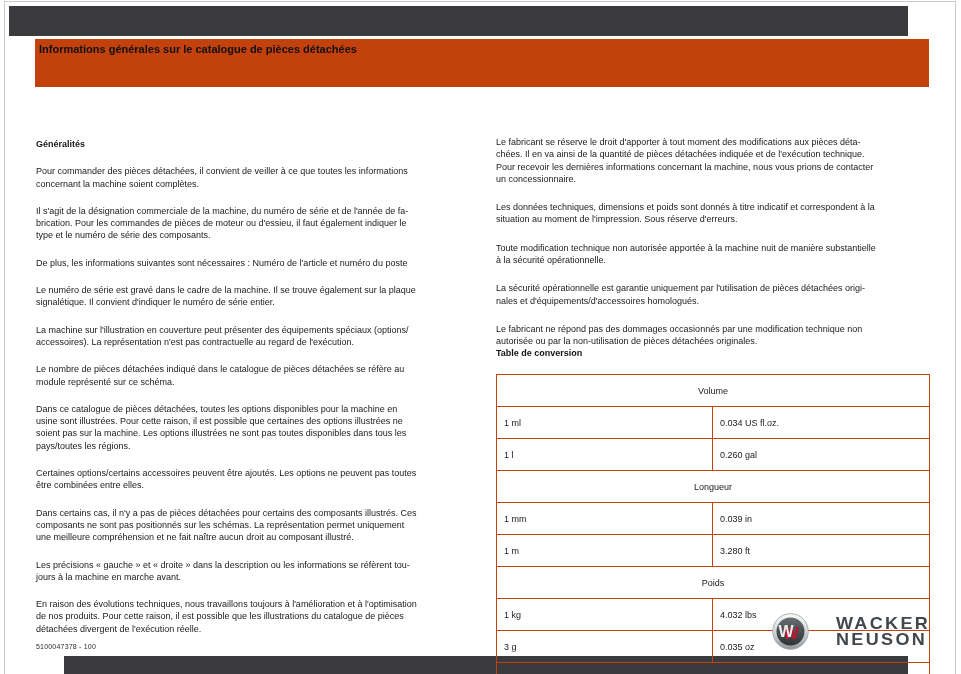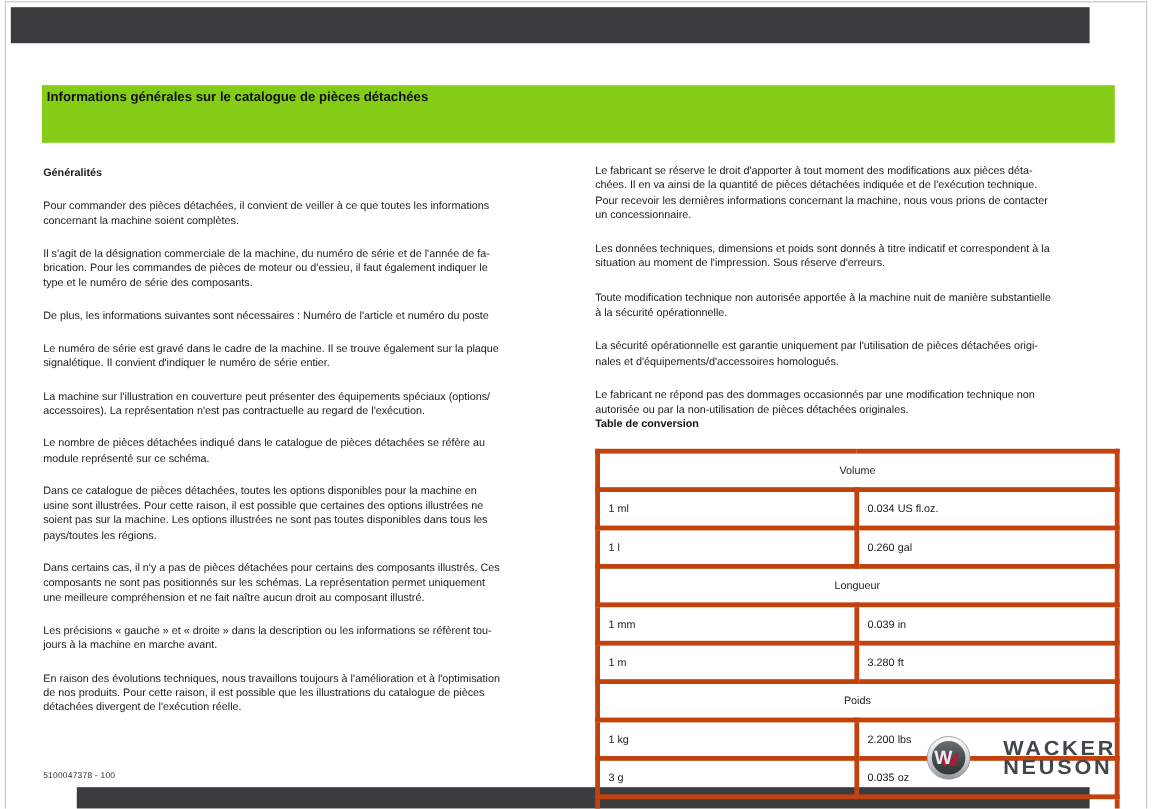--- a/index.html
+++ b/index.html
@@ -38,21 +38,21 @@
     position: absolute; left: 496px; top: 348px;
     font-size: 9px; font-weight: bold; color: #111;
   }
 
   .conv-table {
     position: absolute; left: 496px; top: 374px; width: 433px;
     border-collapse: collapse; table-layout: fixed;
     font-size: 9px; color: #1a1a1a;
   }
   .conv-table td {
-    border: 4px solid #c2410c;
+    border: 1px solid #c2410c;
     height: 32px;
     padding: 0 0 0 7px;
     vertical-align: middle;
   }
   .conv-table td.sec { text-align: center; padding: 0; }
   .conv-table col.c1 { width: 216px; }
   .conv-table col.c2 { width: 217px; }
 
   .footer-doc {
     position: absolute; left: 36px; top: 643px;
@@ -76,21 +76,21 @@
 
 <div class="page">
 
   <div class="edge-top"></div>
   <div class="edge-left"></div>
   <div class="edge-right"></div>
 
   <div class="bar-dark-top" style="background: rgb(59, 59, 61);"></div>
   <div class="bar-dark-bottom" style="background: rgb(59, 59, 61);"></div>
 
-  <div class="title-bar" style="background: #84cc16; margin-top: 32px;">
+  <div class="title-bar" style="background: #c2410c;">
     <span>Informations générales sur le catalogue de pièces détachées</span>
   </div>
 
   <div class="col col-left">
     <div class="heading">Généralités</div>
     <div id="left-paragraphs">
         <div class="para">Pour commander des pièces détachées, il convient de veiller à ce que toutes les informations
 concernant la machine soient complètes.</div>
         <div class="para">Il s'agit de la désignation commerciale de la machine, du numéro de série et de l'année de fa-
 brication. Pour les commandes de pièces de moteur ou d'essieu, il faut également indiquer le
@@ -99,20 +99,22 @@
         <div class="para">Le numéro de série est gravé dans le cadre de la machine. Il se trouve également sur la plaque
 signalétique. Il convient d'indiquer le numéro de série entier.</div>
         <div class="para">La machine sur l'illustration en couverture peut présenter des équipements spéciaux (options/
 accessoires). La représentation n'est pas contractuelle au regard de l'exécution.</div>
         <div class="para">Le nombre de pièces détachées indiqué dans le catalogue de pièces détachées se réfère au
 module représenté sur ce schéma.</div>
         <div class="para">Dans ce catalogue de pièces détachées, toutes les options disponibles pour la machine en
 usine sont illustrées. Pour cette raison, il est possible que certaines des options illustrées ne
 soient pas sur la machine. Les options illustrées ne sont pas toutes disponibles dans tous les
 pays/toutes les régions.</div>
+        <div class="para">Certaines options/certains accessoires peuvent être ajoutés. Les options ne peuvent pas toutes
+être combinées entre elles.</div>
         <div class="para">Dans certains cas, il n'y a pas de pièces détachées pour certains des composants illustrés. Ces
 composants ne sont pas positionnés sur les schémas. La représentation permet uniquement
 une meilleure compréhension et ne fait naître aucun droit au composant illustré.</div>
         <div class="para">Les précisions « gauche » et « droite » dans la description ou les informations se réfèrent tou-
 jours à la machine en marche avant.</div>
         <div class="para">En raison des évolutions techniques, nous travaillons toujours à l'amélioration et à l'optimisation
 de nos produits. Pour cette raison, il est possible que les illustrations du catalogue de pièces
 détachées divergent de l'exécution réelle.</div>
       </div>
   </div>
@@ -162,21 +164,21 @@
         </tr>
         <tr>
           <td>1 m</td>
           <td>3.280 ft</td>
         </tr>
         <tr>
           <td colspan="2" class="sec">Poids</td>
         </tr>
         <tr>
           <td>1 kg</td>
-          <td>2.200 lbs</td>
+          <td>4.032 lbs</td>
         </tr>
         <tr>
           <td>3 g</td>
           <td>0.035 oz</td>
         </tr>
         <tr>
           <td colspan="2" class="sec">Volume</td>
         </tr>
         <tr>
           <td>1 km/h</td>

